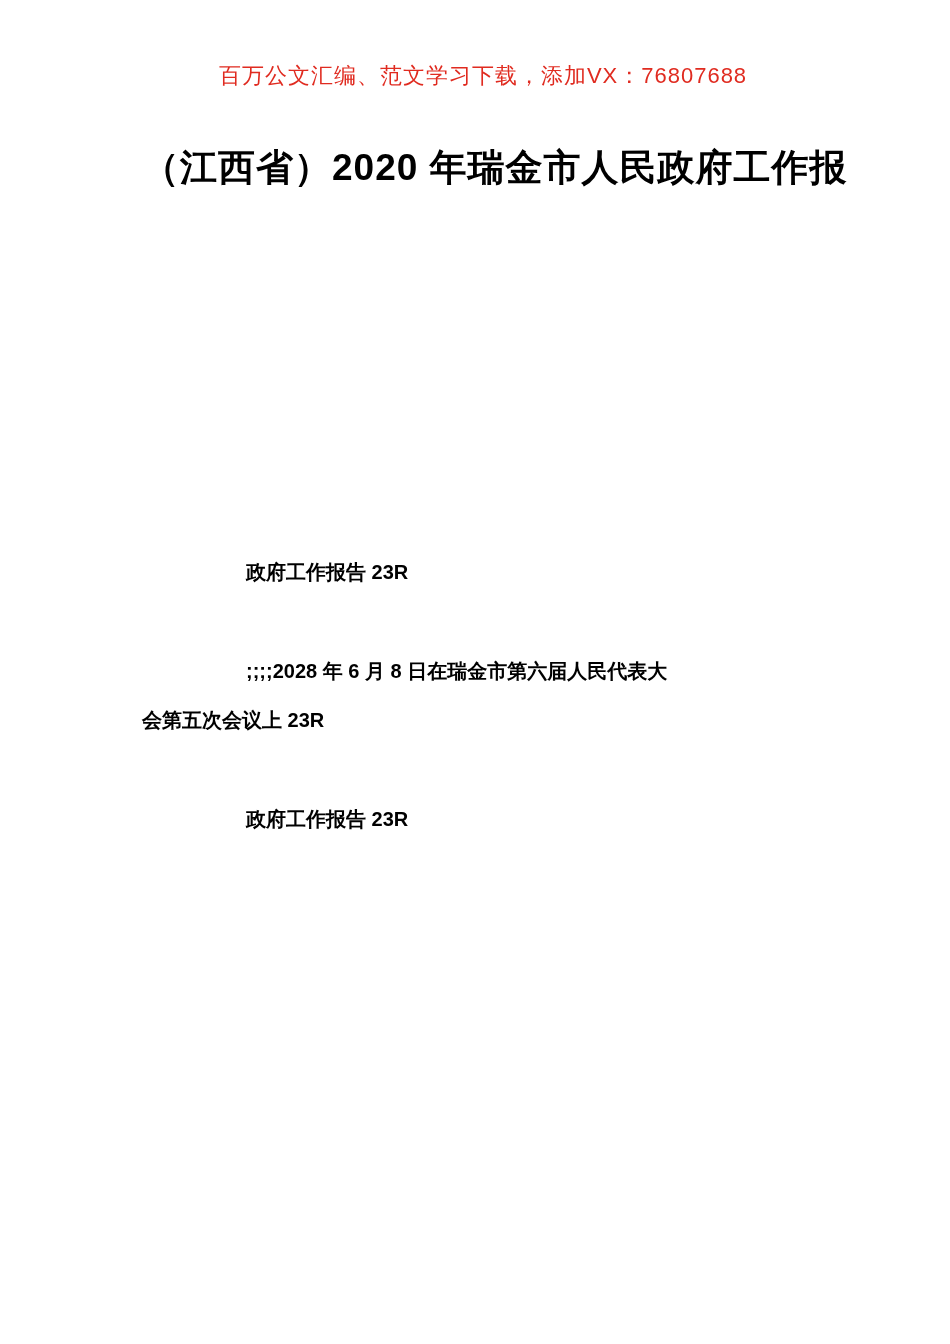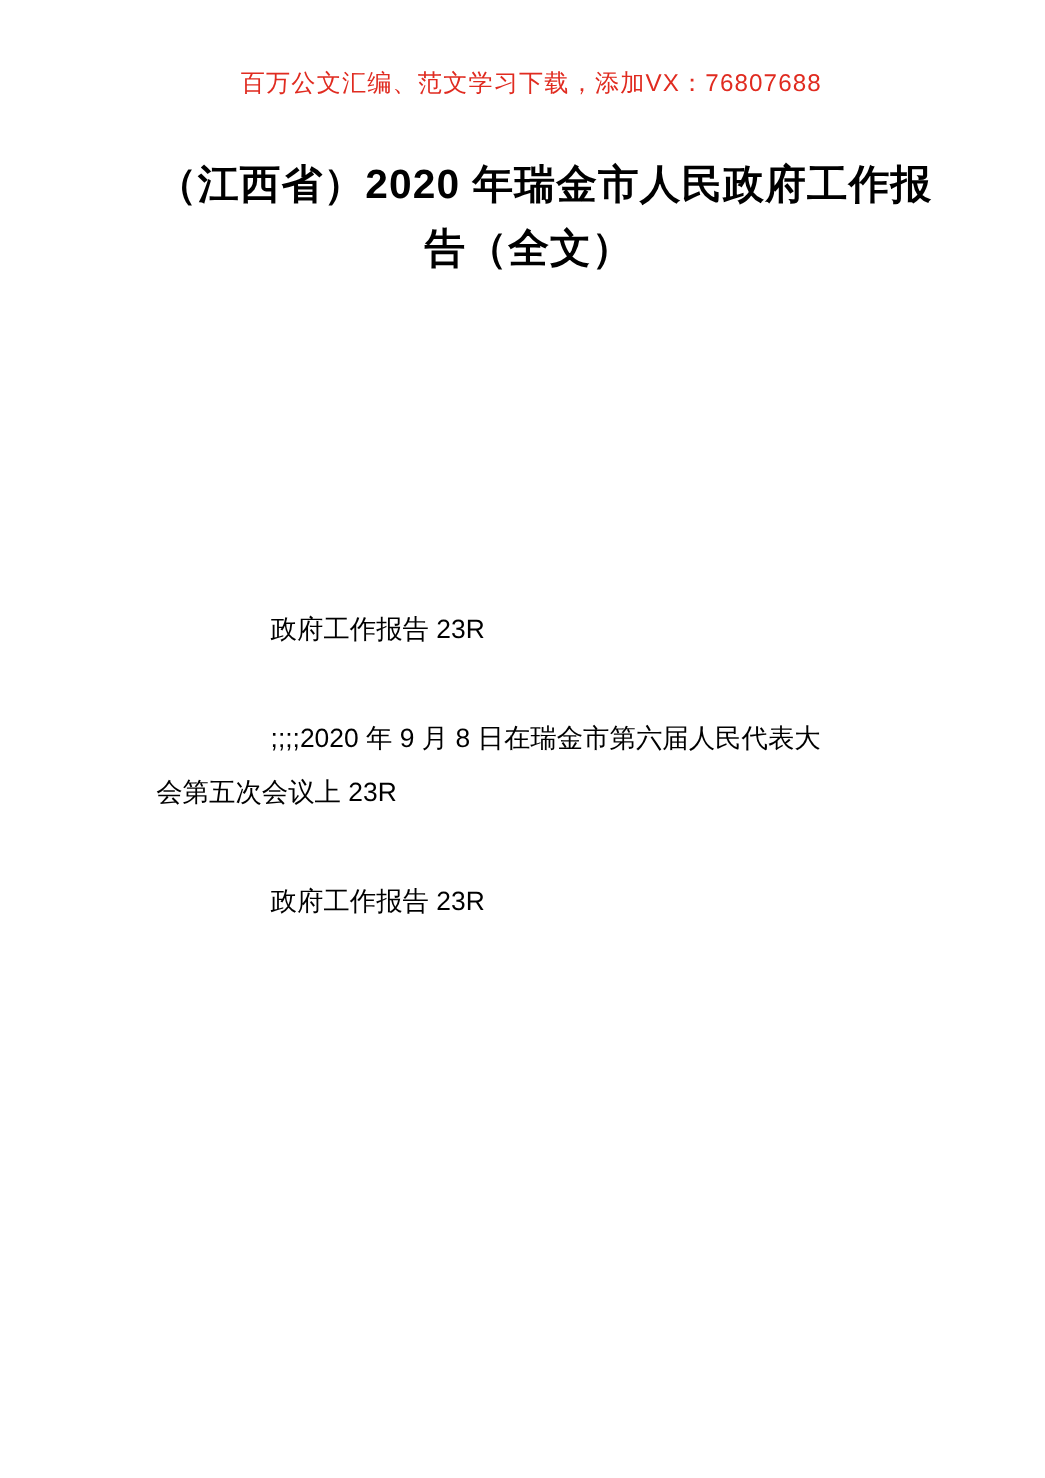--- a/index.html
+++ b/index.html
@@ -25,33 +25,33 @@
     font-size: 22px;
     line-height: 28px;
     color: #e02b20;
     letter-spacing: 1px;
   }
   .title {
     position: absolute;
     top: 139px;
     left: 142px;
     width: 678px;
-    text-align: center;
     font-size: 37px;
     font-weight: bold;
     line-height: 58px;
     letter-spacing: 1px;
   }
   .content {
     position: absolute;
     top: 548px;
     left: 142px;
     width: 678px;
-    font-size: 24px;
+    font-size: 20px;
     line-height: 49px;
+    font-weight: bold;
   }
   .para {
     margin: 0 0 50px 0;
     padding: 0;
   }
   .line {
     display: block;
     white-space: nowrap;
   }
   .indent {
@@ -60,31 +60,30 @@
 </style>
 </head>
 <body>
 
 <div class="page">
 
   <div class="notice">百万公文汇编、范文学习下载，添加VX：76807688</div>
 
   <div class="title">
     <span class="line">（江西省）2020 年瑞金市人民政府工作报</span>
-    <span class="line">告（全文）</span>
   </div>
 
   <div class="content">
 
     <p class="para">
       <span class="line indent">政府工作报告 23R</span>
     </p>
 
     <p class="para">
-      <span class="line indent">;;;;2020 年 9 月 8 日在瑞金市第六届人民代表大</span>
+      <span class="line indent">;;;;2028 年 6 月 8 日在瑞金市第六届人民代表大</span>
       <span class="line">会第五次会议上 23R</span>
     </p>
 
     <p class="para">
       <span class="line indent">政府工作报告 23R</span>
     </p>
 
 
 
   </div>

